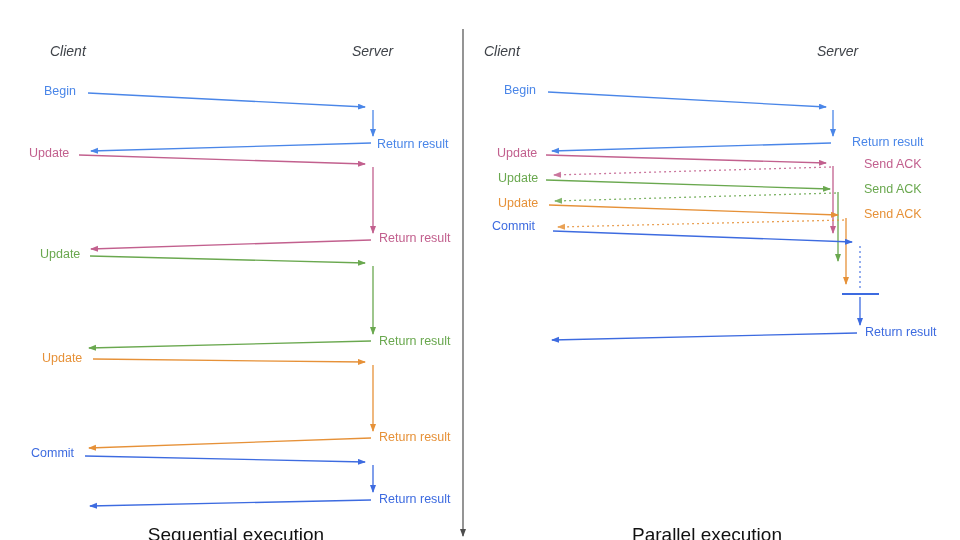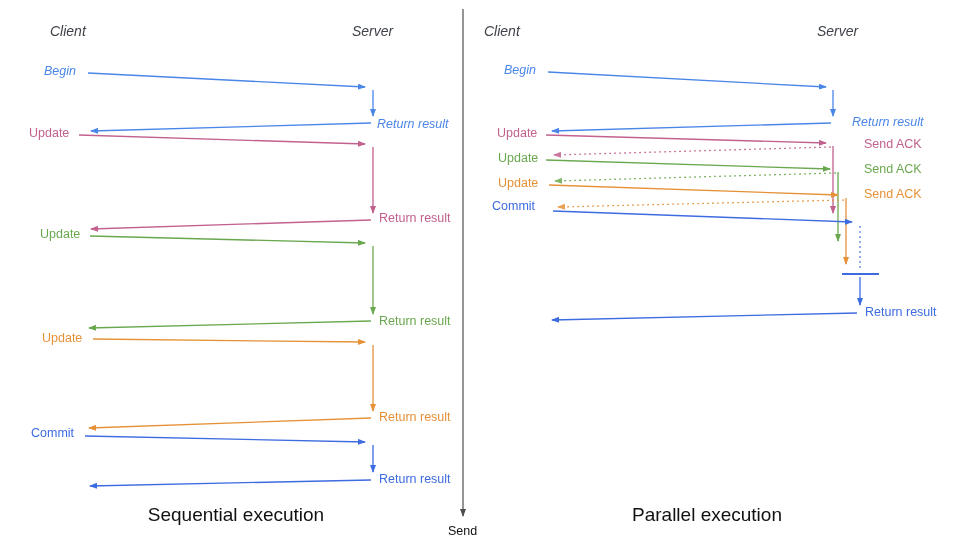--- a/index.html
+++ b/index.html
@@ -1,36 +1,36 @@
 <!DOCTYPE html>
 <html style="--blue: #4a86e8; --blue2: #3d6be0; --pink: #c2608e; --green: #6aa84f; --orange: #e69138; --axis: #4d4d4d; --heading: #3f4349; --text: #111111;"><head>
 <meta charset="utf-8">
 <style>
   html,body{margin:0;padding:0;background:#ffffff;}
   body{width:960px;height:540px;position:relative;overflow:hidden;
        font-family:"Liberation Sans","DejaVu Sans",sans-serif;}
-  .stage{position:absolute;inset:0;}
+  .stage{position:absolute;inset:0;margin-top:20px;}
   svg{position:absolute;left:0;top:0;}
   .ln{fill:none;stroke-width:1.3px;}
   .thick{stroke-width:2px;}
   .dashed{stroke-dasharray:2 3;opacity:.85;}
   .s-blue{stroke:var(--blue);}
   .s-blue2{stroke:var(--blue2);}
   .s-pink{stroke:var(--pink);}
   .s-green{stroke:var(--green);}
   .s-orange{stroke:var(--orange);}
   .s-axis{stroke:var(--axis);stroke-width:1.2px;}
   .m-blue{fill:var(--blue);}
   .m-blue2{fill:var(--blue2);}
   .m-pink{fill:var(--pink);}
   .m-green{fill:var(--green);}
   .m-orange{fill:var(--orange);}
   .m-axis{fill:var(--axis);}
   .lbl{position:absolute;font-size:12.5px;line-height:14px;white-space:nowrap;}
-  .c-blue{color:var(--blue);font-style:italic;}
+  .c-blue{color:var(--blue);}
   .c-blue2{color:var(--blue2);}
   .c-pink{color:var(--pink);}
   .c-green{color:var(--green);}
   .c-orange{color:var(--orange);}
   .hdr{position:absolute;font-size:14px;font-style:italic;color:var(--heading);white-space:nowrap;}
   .caption{position:absolute;font-size:19px;color:var(--text);width:220px;text-align:center;white-space:nowrap;}
   .time-lbl{position:absolute;font-size:12.5px;color:var(--text);white-space:nowrap;}
 </style>
 </head>
 <body>

